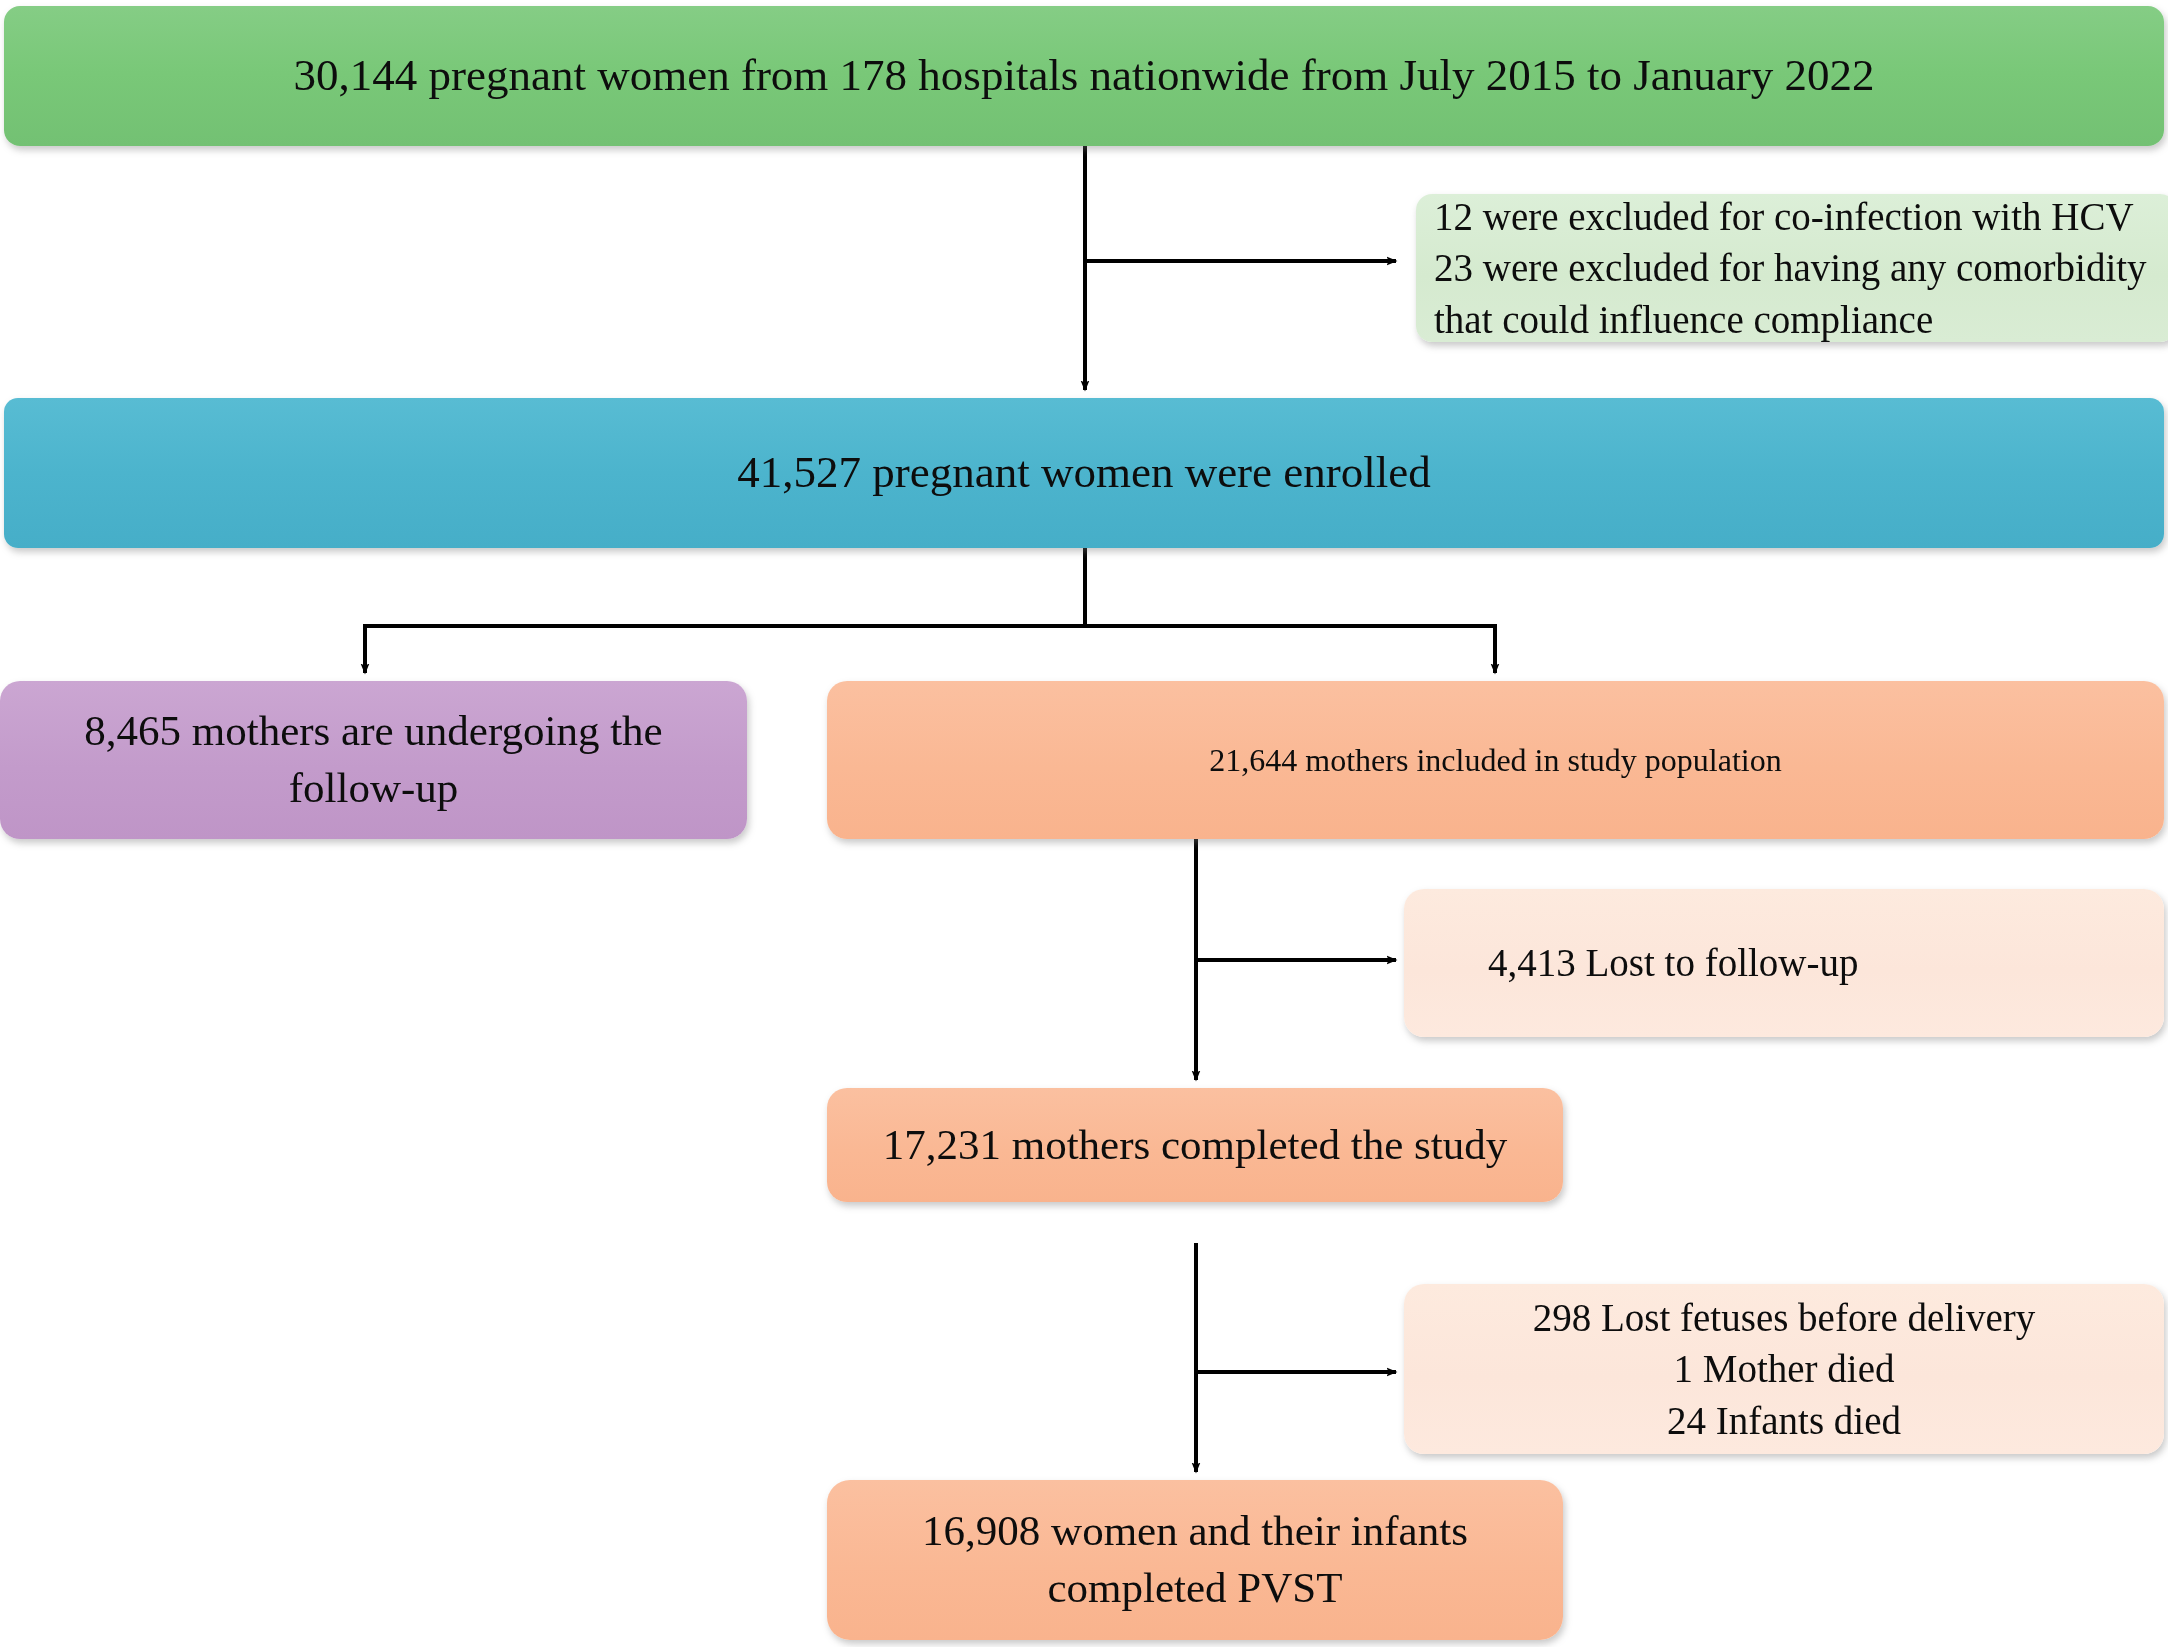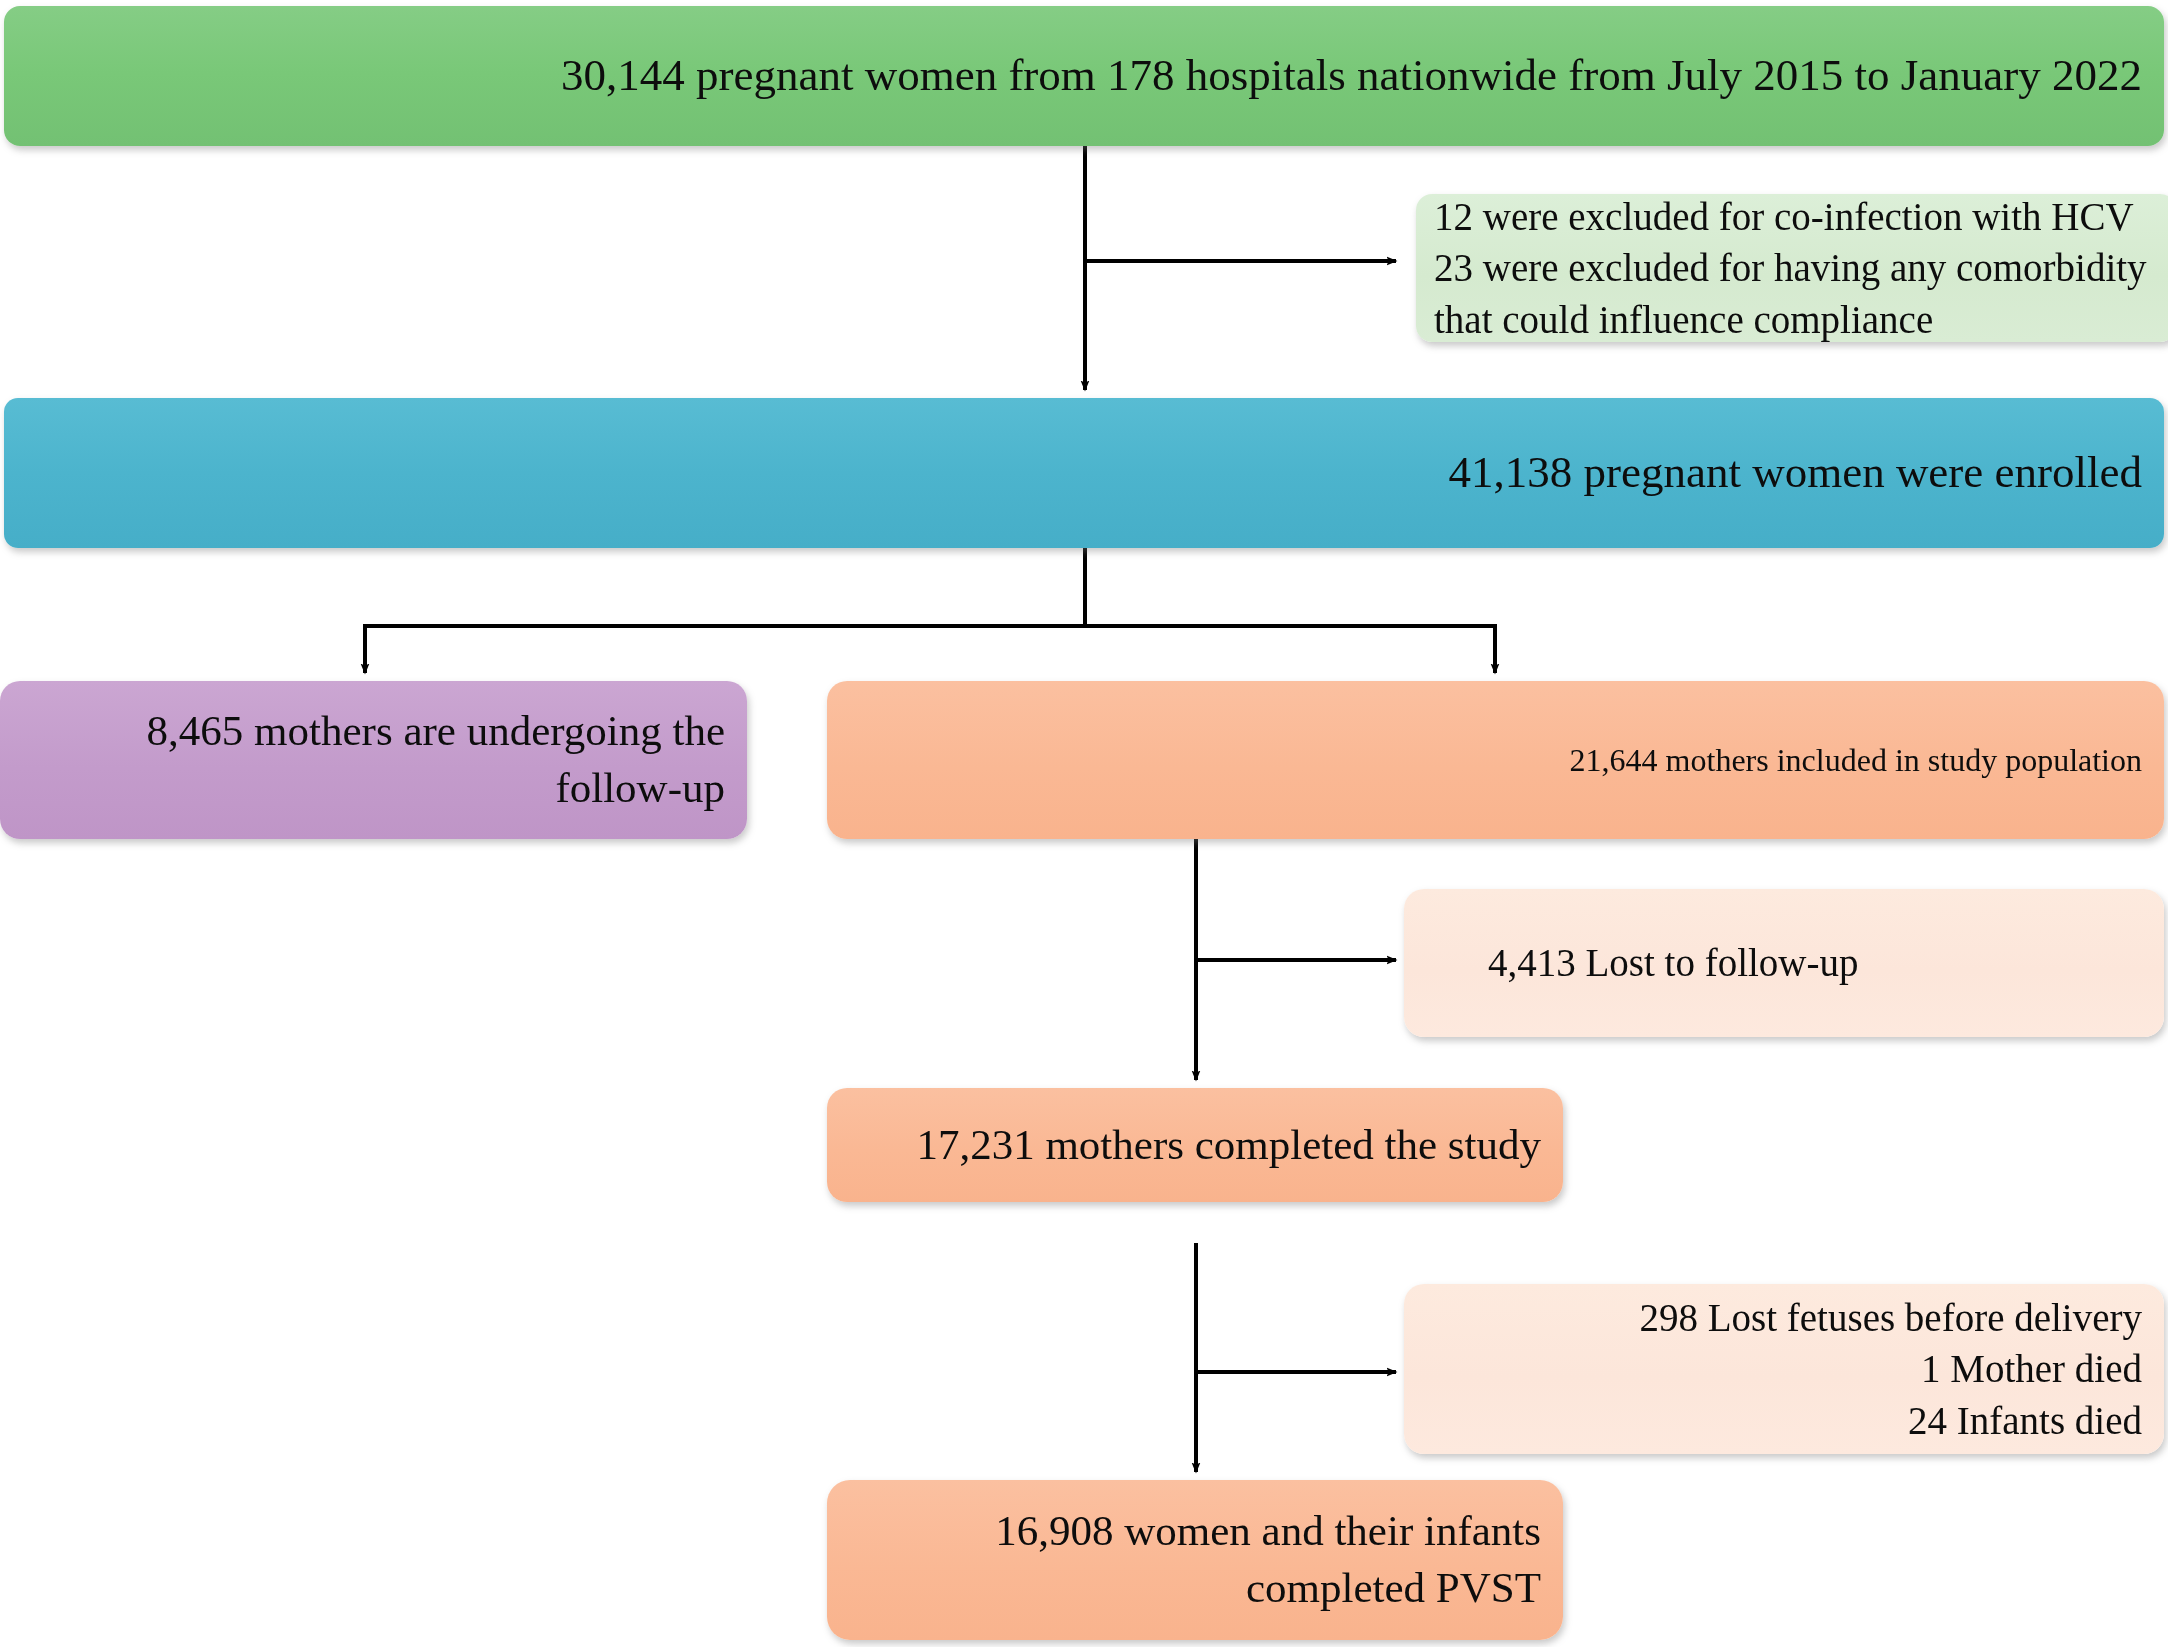--- a/index.html
+++ b/index.html
@@ -24,21 +24,21 @@
     width: 2168px;
     height: 1647px;
     pointer-events: none;
   }
   .node {
     position: absolute;
     box-sizing: border-box;
     display: flex;
     align-items: center;
     justify-content: center;
-    text-align: right;
+    text-align: center;
     color: #0d0d0d;
     line-height: 1.32;
     padding: 3px 22px;
     border-radius: 18px;
     box-shadow: 2px 4px 7px rgba(120,120,120,0.40);
   }
   .node .label {
     white-space: pre-line;
     display: block;
     width: 100%;
@@ -166,21 +166,21 @@
     <span class="label">30,144 pregnant women from 178 hospitals nationwide from July 2015 to January 2022</span>
   </div>
 
   <div class="node" id="node-excluded">
     <span class="label">12 were excluded for co-infection with HCV
 23 were excluded for having any comorbidity
       that could influence compliance</span>
   </div>
 
   <div class="node" id="node-enrolled">
-    <span class="label">41,138 pregnant women were enrolled</span>
+    <span class="label">41,527 pregnant women were enrolled</span>
   </div>
 
   <div class="node" id="node-ongoing">
     <span class="label">8,465 mothers are undergoing the follow-up</span>
   </div>
 
   <div class="node" id="node-study-pop">
     <span class="label">21,644 mothers included in study population</span>
   </div>
 

